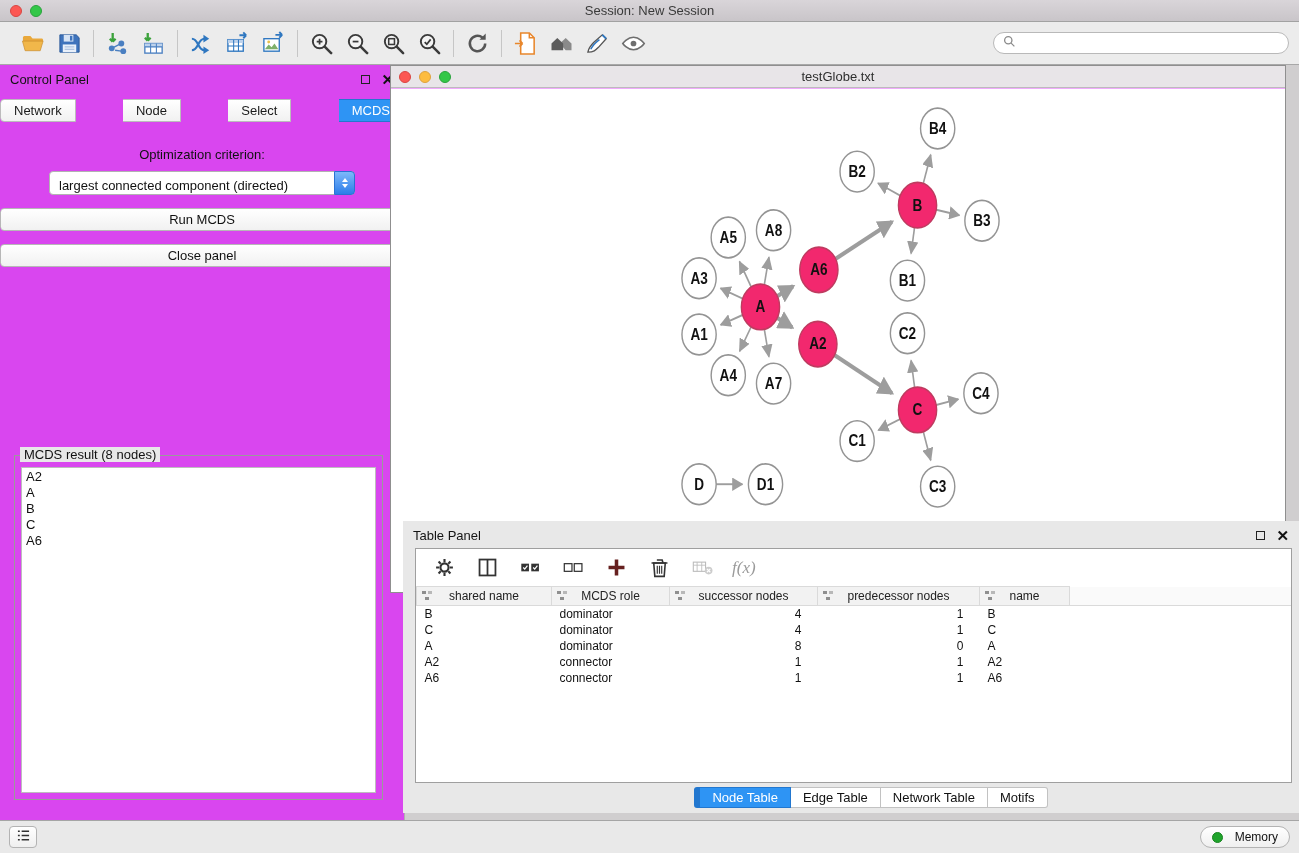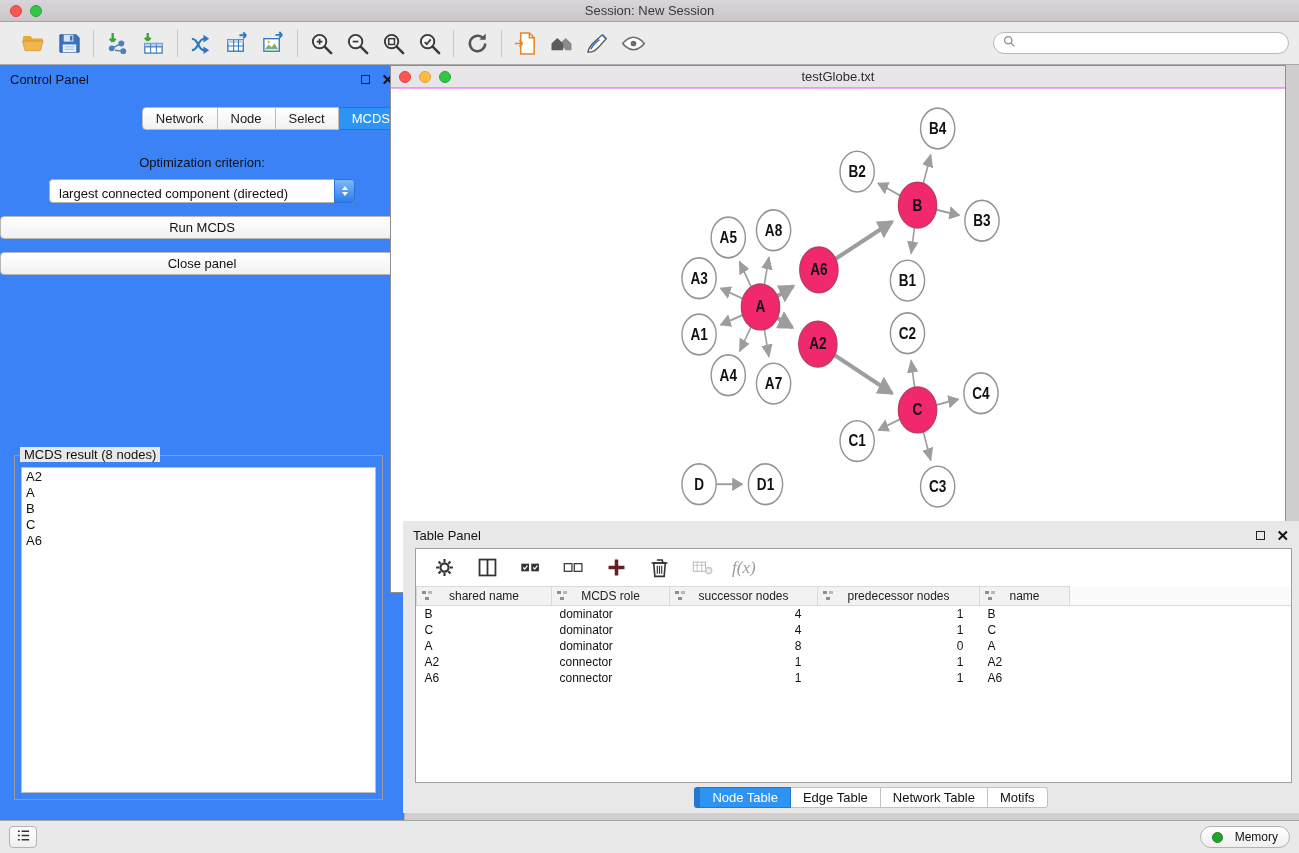--- a/index.html
+++ b/index.html
@@ -23,26 +23,26 @@
   .tb-btn{width:29px;height:29px;display:flex;align-items:center;justify-content:center;cursor:default;}
   .tb-btn svg{width:25px;height:25px;}
   .search{margin-left:auto;width:296px;height:22px;border:1px solid #b9b9b9;border-radius:12px;background:#fff;
     display:flex;align-items:center;padding:0 9px;gap:5px;}
   .search input{border:none;outline:none;flex:1;font-size:12px;background:transparent;color:#222;}
 
   
   .main{position:absolute;top:65px;left:0;right:0;height:755px;background:#d0cecf;}
 
   
-  .control-panel{position:absolute;left:0;top:0;width:405px;height:755px;background:#3b82f6;border-right:1px solid #b0b0b0;}
+  .control-panel{position:absolute;left:0;top:0;width:405px;height:755px;background:#d946ef;border-right:1px solid #b0b0b0;}
   .panel-header{height:28px;display:flex;align-items:center;padding:0 10px;font-size:13px;color:#141414;}
   .panel-controls{margin-left:auto;display:flex;align-items:center;gap:11px;}
   .float-icon{width:9px;height:9px;border:1.5px solid #222;display:inline-block;}
   .close-icon{font-size:15px;font-weight:700;color:#111;line-height:1;}
-  .cp-tabs{display:flex;justify-content:flex-end;margin-top:14px;}
+  .cp-tabs{display:flex;justify-content:space-between;margin-top:6px;}
   .cp-tab{font-size:13px;color:#1a1a1a;background:linear-gradient(#ffffff,#f1f1f1);border:1px solid #bcbcbc;border-left:none;
     padding:3px 13px;cursor:default;}
   .cp-tab:first-child{border-left:1px solid #bcbcbc;border-radius:4px 0 0 4px;}
   .cp-tab:last-child{border-radius:0 4px 4px 0;}
   .cp-tab.active{background:#2e94f4;border-color:#2277cf;color:#fff;}
   .cp-opt-label{text-align:center;font-size:13px;margin-top:25px;color:#111;}
   .cp-dropdown{width:306px;height:24px;margin:9px auto 0;background:#fff;border:1px solid #b2b2b2;border-radius:4px;
     position:relative;display:flex;align-items:center;font-size:13px;padding:4px 28px 0 9px;color:#111;white-space:nowrap;}
   .dd-stepper{position:absolute;right:-1px;top:-1px;bottom:-1px;width:21px;border-radius:0 4px 4px 0;
     background:linear-gradient(#7db9fa,#2d7de9);border:1px solid #2a72d4;display:flex;align-items:center;justify-content:center;}

